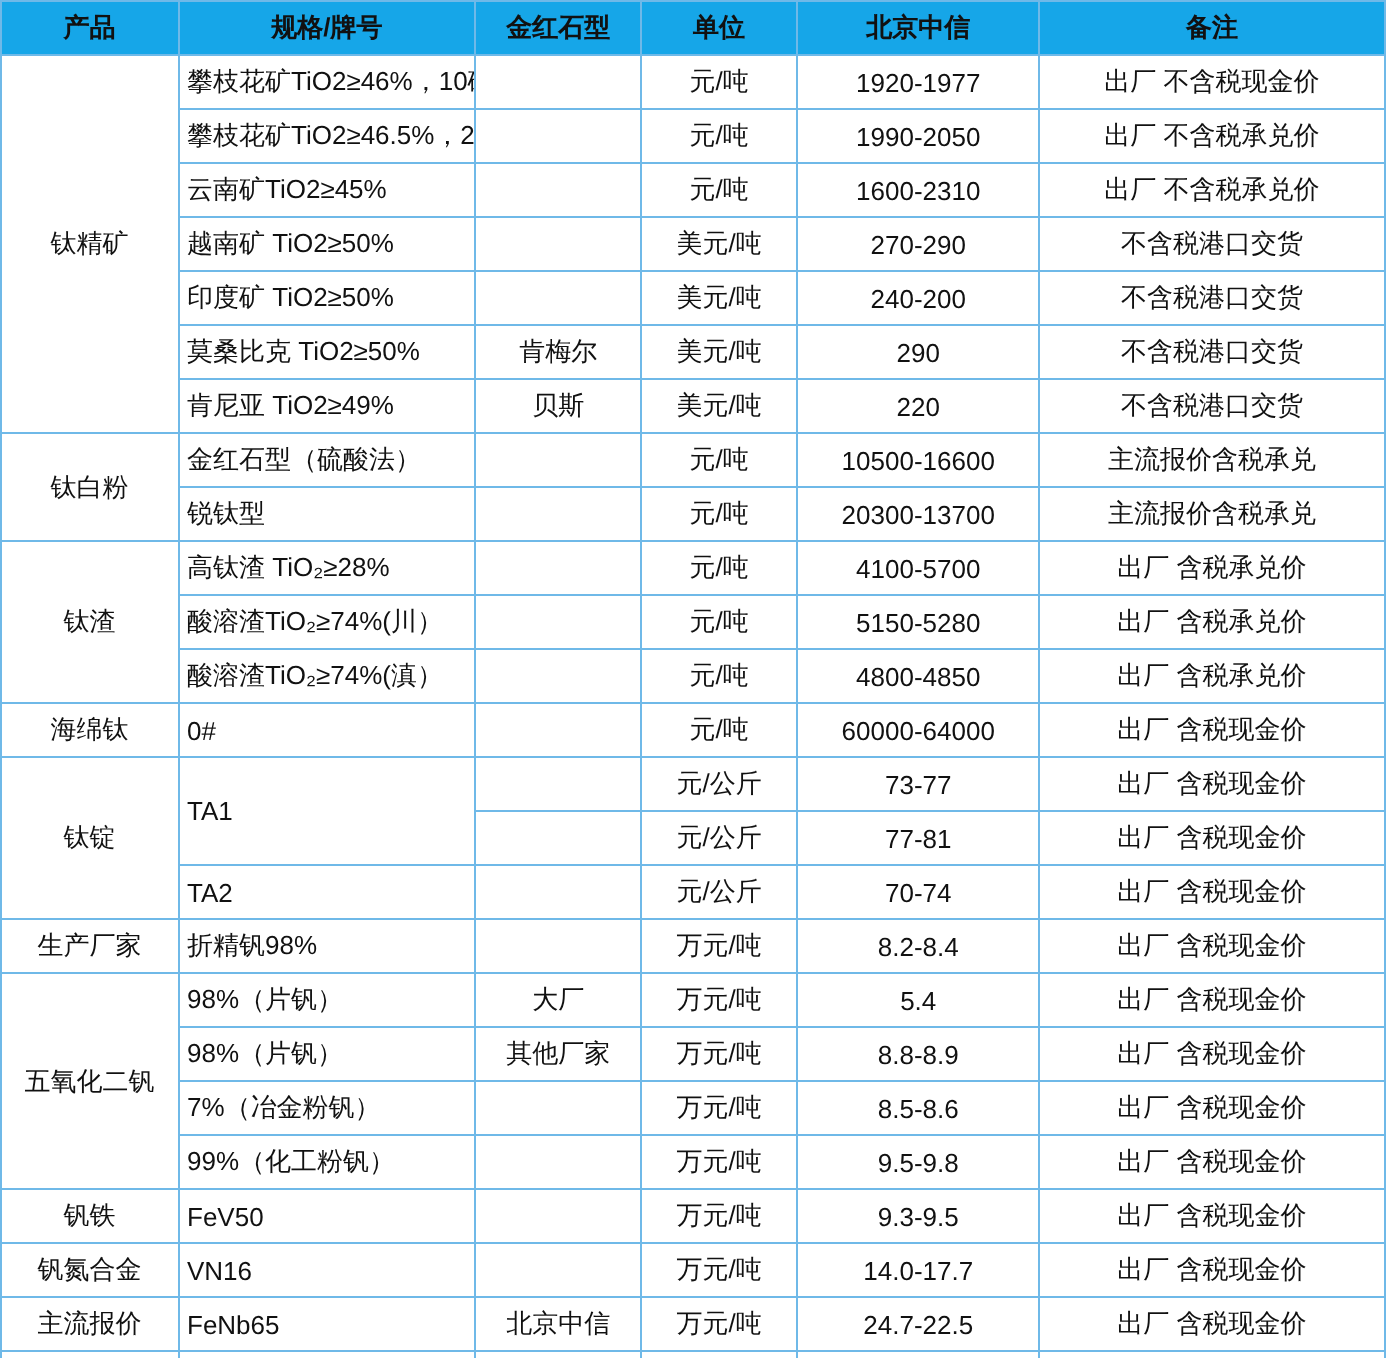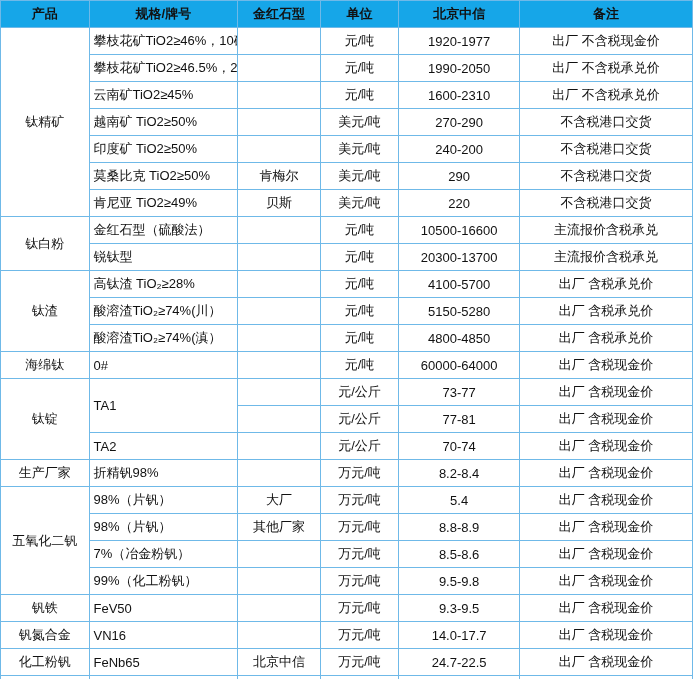--- a/index.html
+++ b/index.html
@@ -242,21 +242,21 @@
       </tr>
       <tr>
         <td class="c">钒氮合金</td>
         <td class="l" colspan="2">VN16</td>
         <td class="c"></td>
         <td class="c">万元/吨</td>
         <td class="c">14.0-17.7</td>
         <td class="c">出厂 含税现金价</td>
       </tr>
       <tr>
-        <td class="c">化工粉钒</td>
+        <td class="c">主流报价</td>
         <td class="l" colspan="2">FeNb65</td>
         <td class="c">北京中信</td>
         <td class="c">万元/吨</td>
         <td class="c">24.7-22.5</td>
         <td class="c">出厂 含税现金价</td>
       </tr>
       <tr>
         <td class="c">钒钛铁精矿</td>
         <td class="l" colspan="2">攀枝花矿 Fe≥54%</td>
         <td class="c"></td>

